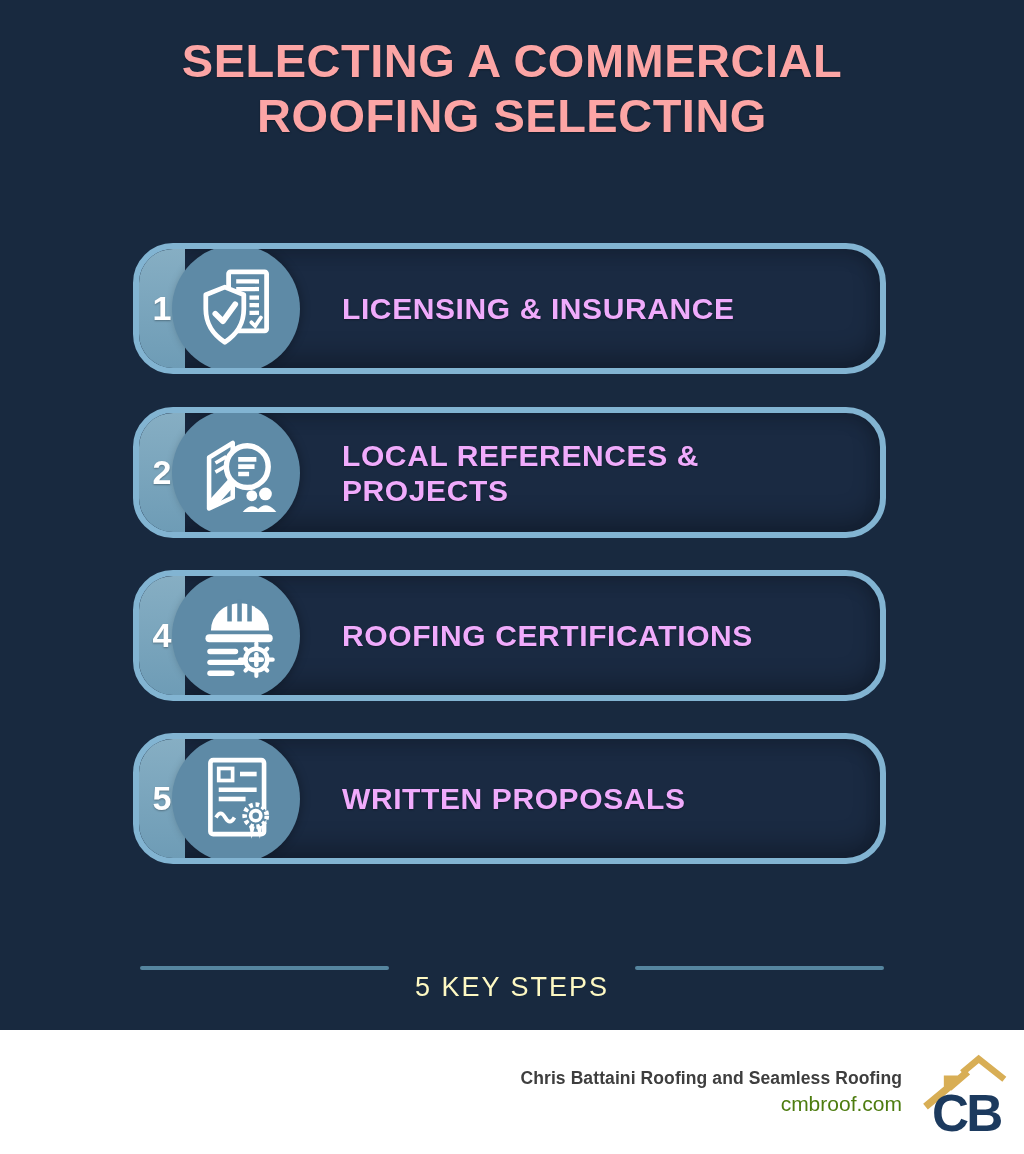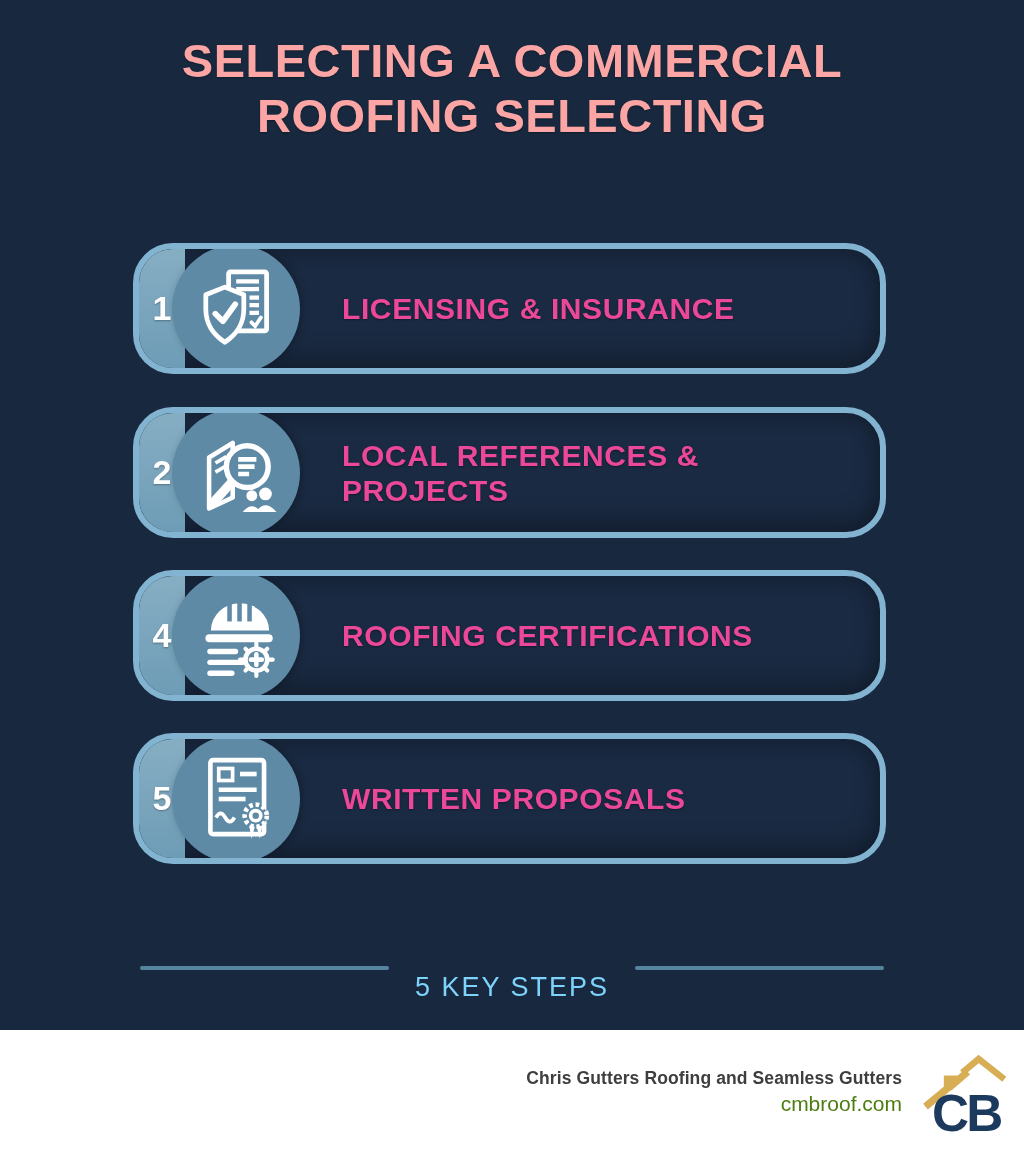--- a/index.html
+++ b/index.html
@@ -58,38 +58,38 @@
   .step-icon {
     position: absolute; left: 60px; top: 50%;
     transform: translateY(-50%);
     z-index: 3;
     display: flex; align-items: center; justify-content: center;
     width: 82px; height: 92px;
   }
   .card-label {
     position: absolute; left: 203px; right: 16px; top: 50%;
     transform: translateY(-50%);
-    color: #ec4899;
+    color: #f0abfc;
     font-size: 30px; font-weight: bold;
     letter-spacing: 0.6px; line-height: 1.18;
     text-shadow: 0 1px 2px rgba(0,0,0,0.35);
   }
   .card-label span { display: block; }
 
   
   .divider {
     position: absolute; top: 944px; left: 140px; width: 744px; height: 48px;
     display: flex; align-items: center; gap: 26px;
   }
   .divider-line {
     flex: 1; height: 4px; border-radius: 2px;
     background: #55859F;
   }
   .divider-label {
-    color: #7dd3fc; font-size: 27px; letter-spacing: 2px;
+    color: #fef9c3; font-size: 27px; letter-spacing: 2px;
     white-space: nowrap;
     margin-top: 39px;
   }
 
   
   .footer {
     position: absolute; top: 1030px; left: 0; width: 1024px; height: 124px;
     background: #FFFFFF;
     display: flex; align-items: center; justify-content: flex-end;
     gap: 18px; padding-right: 16px; box-sizing: border-box;
@@ -219,21 +219,21 @@
 </div>
 
 <div class="divider">
   <div class="divider-line"></div>
   <div class="divider-label">5 KEY STEPS</div>
   <div class="divider-line"></div>
 </div>
 
 <div class="footer">
   <div class="footer-text">
-    <div class="company-name">Chris Gutters Roofing and Seamless Gutters</div>
+    <div class="company-name">Chris Battaini Roofing and Seamless Roofing</div>
     <div class="website">cmbroof.com</div>
   </div>
   <div class="logo">
     <svg viewBox="0 0 96 96" width="88" height="88">
       <path d="M6 64 L30 44 L30 34 L38 34 L38 38 L52 26" fill="none" stroke="#D8AE55" stroke-width="8" stroke-linejoin="miter"></path>
       <path d="M46 27 L64 12 L92 34" fill="none" stroke="#D8AE55" stroke-width="7"></path>
       <text x="13" y="90" font-family="Liberation Sans, sans-serif" font-size="56" font-weight="bold" fill="#1C3A5E" letter-spacing="-3">CB</text>
     </svg>
   </div>
 </div>

